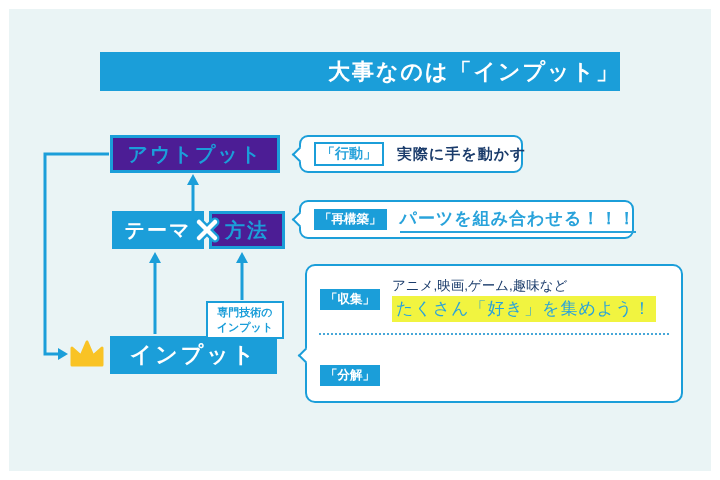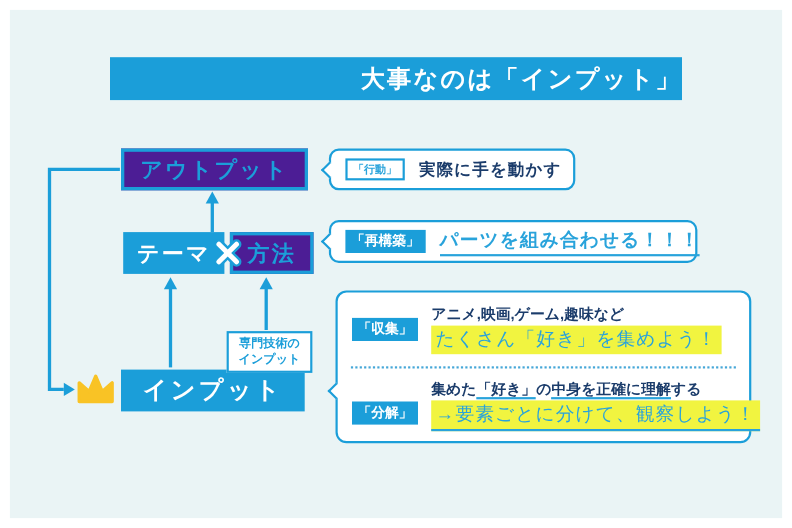--- a/index.html
+++ b/index.html
@@ -68,21 +68,21 @@
   .bubble .tail{
     position:absolute; left:-7px; width:11px; height:11px; background:#fff;
     border-left:2px solid var(--primary); border-bottom:2px solid var(--primary);
     transform:rotate(45deg);
   }
   .bubble-row{
     display:flex; align-items:center; height:100%; padding-left:13px; gap:13px;
   }
   .tag-outline{
     border:2px solid var(--primary); color:var(--cyan); background:#fff;
-    font-size:10px; font-weight:bold; padding:1px 5px; white-space:nowrap;
+    font-size:14px; font-weight:bold; padding:1px 5px; white-space:nowrap;
   }
   .tag-filled{
     background:var(--primary); color:#fff;
     font-size:12.5px; font-weight:bold; padding:2px 5px; white-space:nowrap;
   }
   .action-bubble { left:290px; top:126px; width:224px; height:38px; }
   .rebuild-bubble{ left:290px; top:191px; width:335px; height:39px; }
   .action-text{ color:var(--navy); font-size:15px; font-weight:bold; letter-spacing:1px; white-space:nowrap;}
   .rebuild-text{
     color:var(--cyan); font-size:17px; font-weight:bold; letter-spacing:1px;
@@ -93,21 +93,21 @@
   .big-bubble{
     left:296px; top:255px; width:378px; height:139px; border-radius:10px;
   }
   .bb-section{
     display:flex; align-items:center; gap:12px; padding:0 0 0 13px; height:67px;
   }
   .bb-separator{
     border-top:2px dotted #46a7d8; margin:0 12px;
   }
   .bb-content{ display:flex; flex-direction:column; gap:1px; }
-  .bb-line1{ color:var(--navy); font-size:13.5px; font-weight:bold; white-space:nowrap;}
+  .bb-line1{ color:var(--navy); font-size:13.5px; font-weight:normal; white-space:nowrap;}
   .bb-line2{
     align-self:flex-start;
     background:var(--highlight); color:var(--cyan);
     font-size:17px; font-weight:normal; letter-spacing:1px;
     padding:1px 4px 2px 4px; white-space:nowrap;
   }
   .underlined{ border-bottom:2px solid var(--cyan); }
   .u-part{ border-bottom:2px solid var(--cyan); padding-bottom:0px;}
 
   svg.overlay{
@@ -195,20 +195,16 @@
       <div class="bb-content">
         <span class="bb-line1">アニメ,映画,ゲーム,趣味など</span>
         <span class="bb-line2">たくさん「好き」を集めよう！</span>
       </div>
     </div>
 
     <div class="bb-separator"></div>
 
     <div class="bb-section">
       <span class="tag-filled" style="margin-top:14px;">「分解」</span>
-      <div class="bb-content">
-        <span class="bb-line1"><span>集めた</span><span class="u-part">「好き」</span><span>の</span><span class="u-part">中身を正確に理解</span><span>する</span></span>
-        <span class="bb-line2 underlined">→要素ごとに分けて、観察しよう！</span>
-      </div>
     </div>
   </div>
 
 </div>
 
 </body></html>

